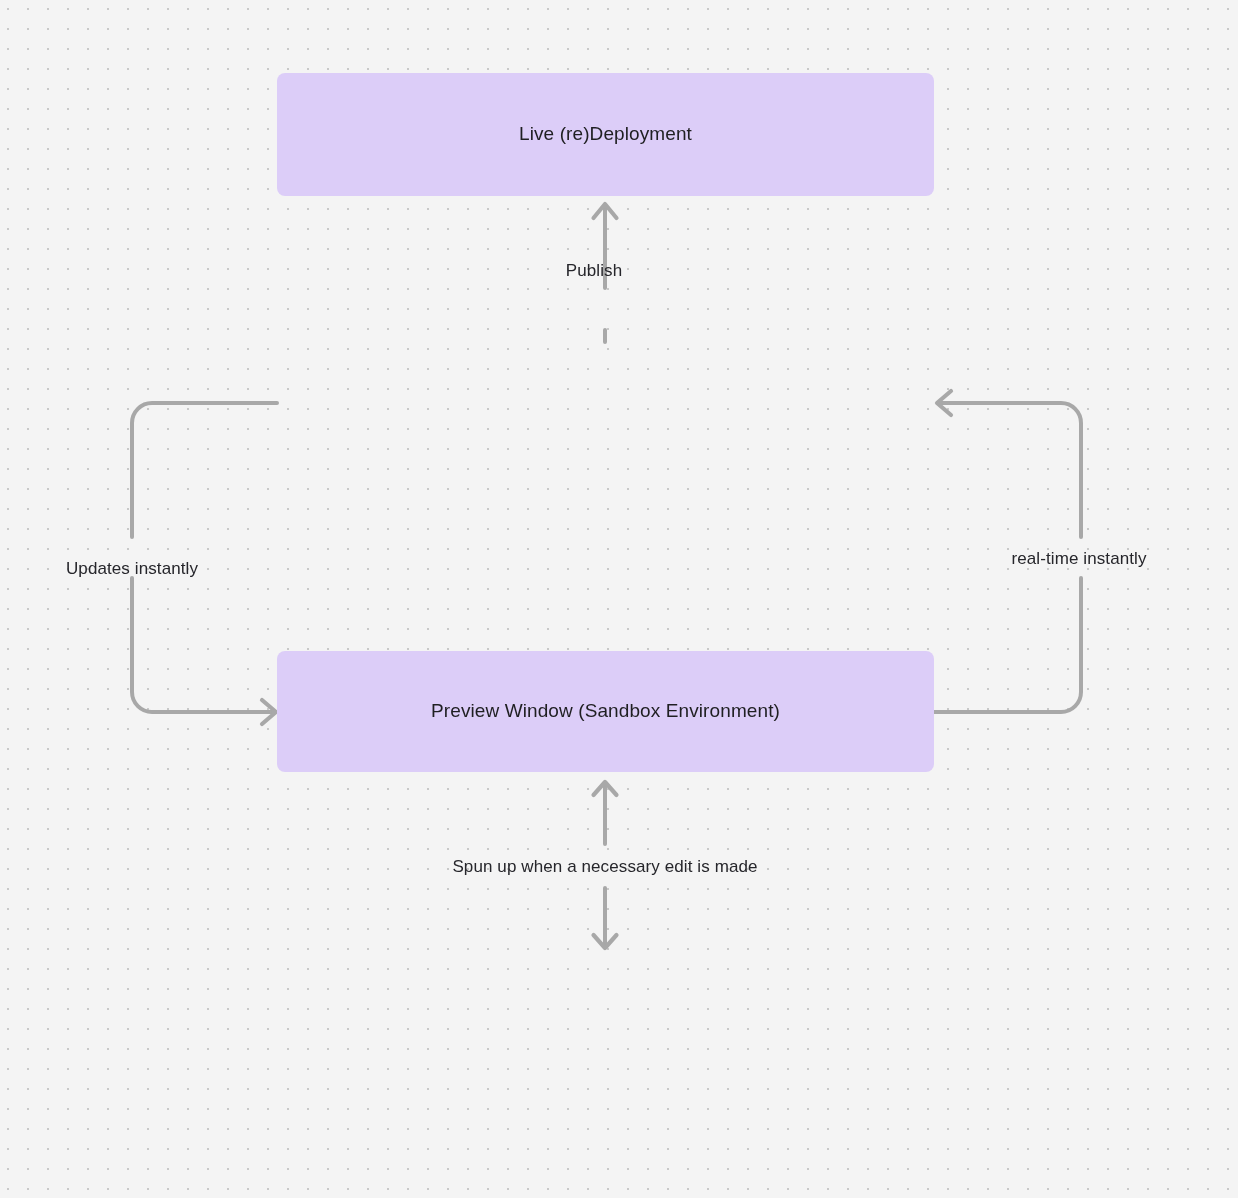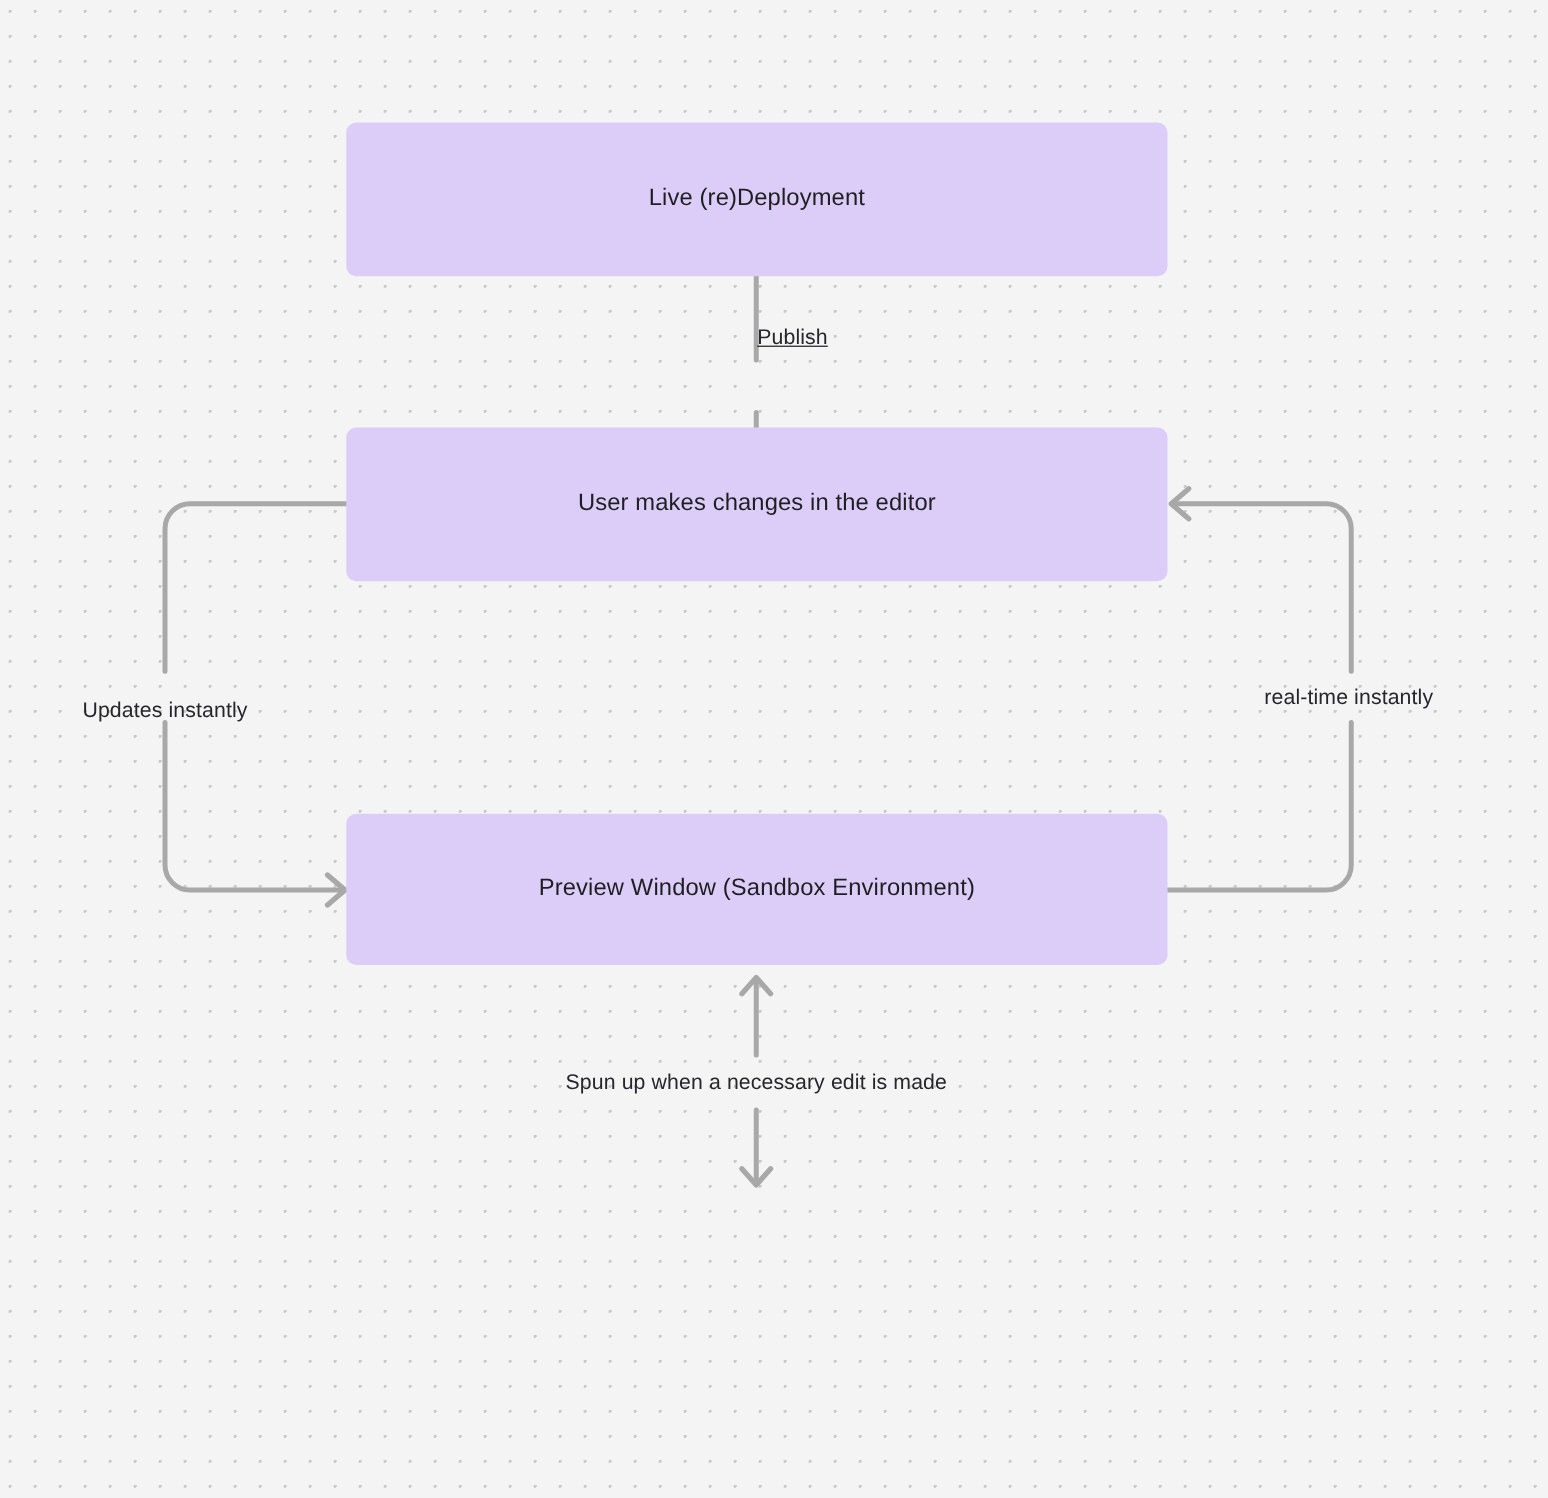--- a/index.html
+++ b/index.html
@@ -83,34 +83,31 @@
     </g>
 
     <g>
       <path d="M605 844 L605 784" stroke="#a8a8a8" stroke-width="4" fill="none" stroke-linecap="round"></path>
       <path d="M593.5 795 L605 782 L616.5 795" stroke="#a8a8a8" stroke-width="4.2" fill="none" stroke-linecap="round" stroke-linejoin="round"></path>
       <path d="M605 888 L605 946" stroke="#a8a8a8" stroke-width="4" fill="none" stroke-linecap="round"></path>
       <path d="M593.5 935 L605 948 L616.5 935" stroke="#a8a8a8" stroke-width="4.2" fill="none" stroke-linecap="round" stroke-linejoin="round"></path>
     </g>
   </svg>
 
-  <div class="node" style="left:277px; top:73px; width:657px; height:123px;margin-top:25px;">
+  <div class="node" style="left:277px; top:73px; width:657px; height:123px;">
     <span>Live (re)Deployment</span>
   </div>
 
-  <div class="node" style="left:277px; top:342px; width:657px; height:123px;">
-    <span>User makes changes in the editor</span>
-  </div>
 
   <div class="node" style="left:277px; top:651px; width:657px; height:121px;">
     <span>Preview Window (Sandbox Environment)</span>
   </div>
 
 
-  <div class="edge-label" style="left:634px; top:270px;text-decoration:underline;">Publish</div>
+  <div class="edge-label" style="left:594px; top:270px;">Publish</div>
 
   <div class="edge-label" style="left:132px; top:568px;">Updates instantly</div>
 
   <div class="edge-label" style="left:1079px; top:558px;">real-time instantly</div>
 
   <div class="edge-label" style="left:605px; top:866px;">Spun up when a necessary edit is made</div>
 
 </div>
 
 </body></html>

